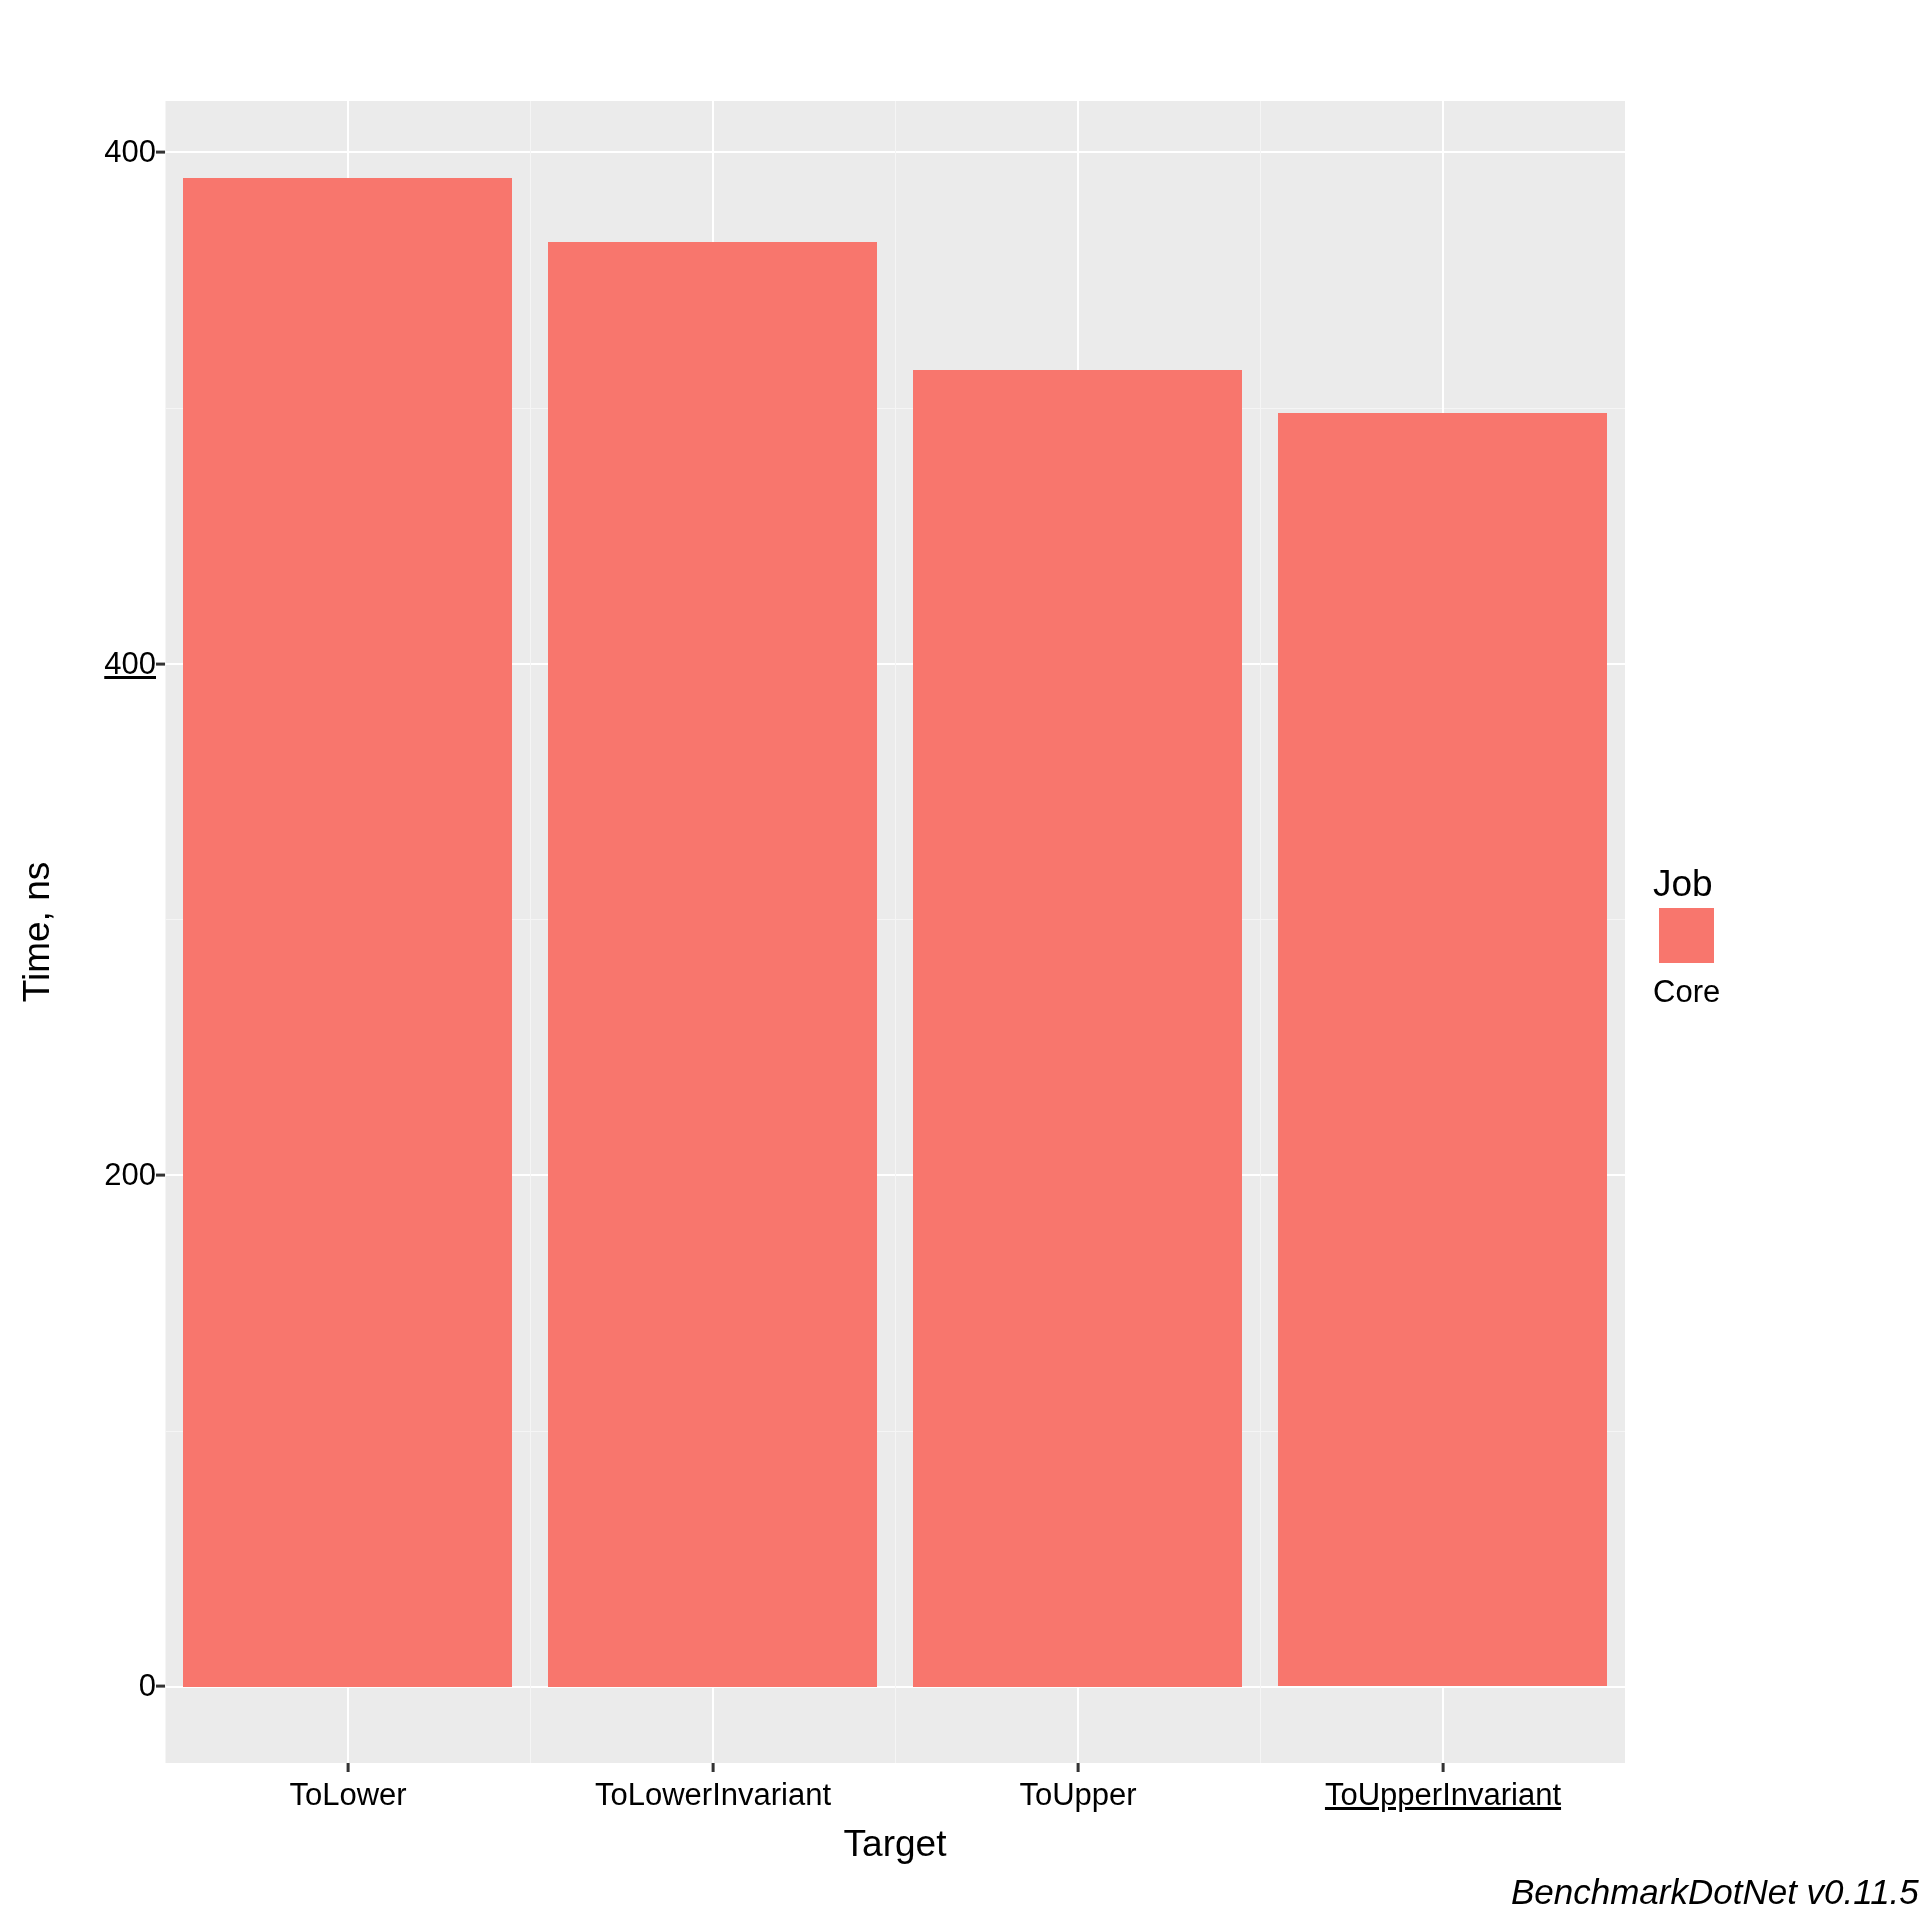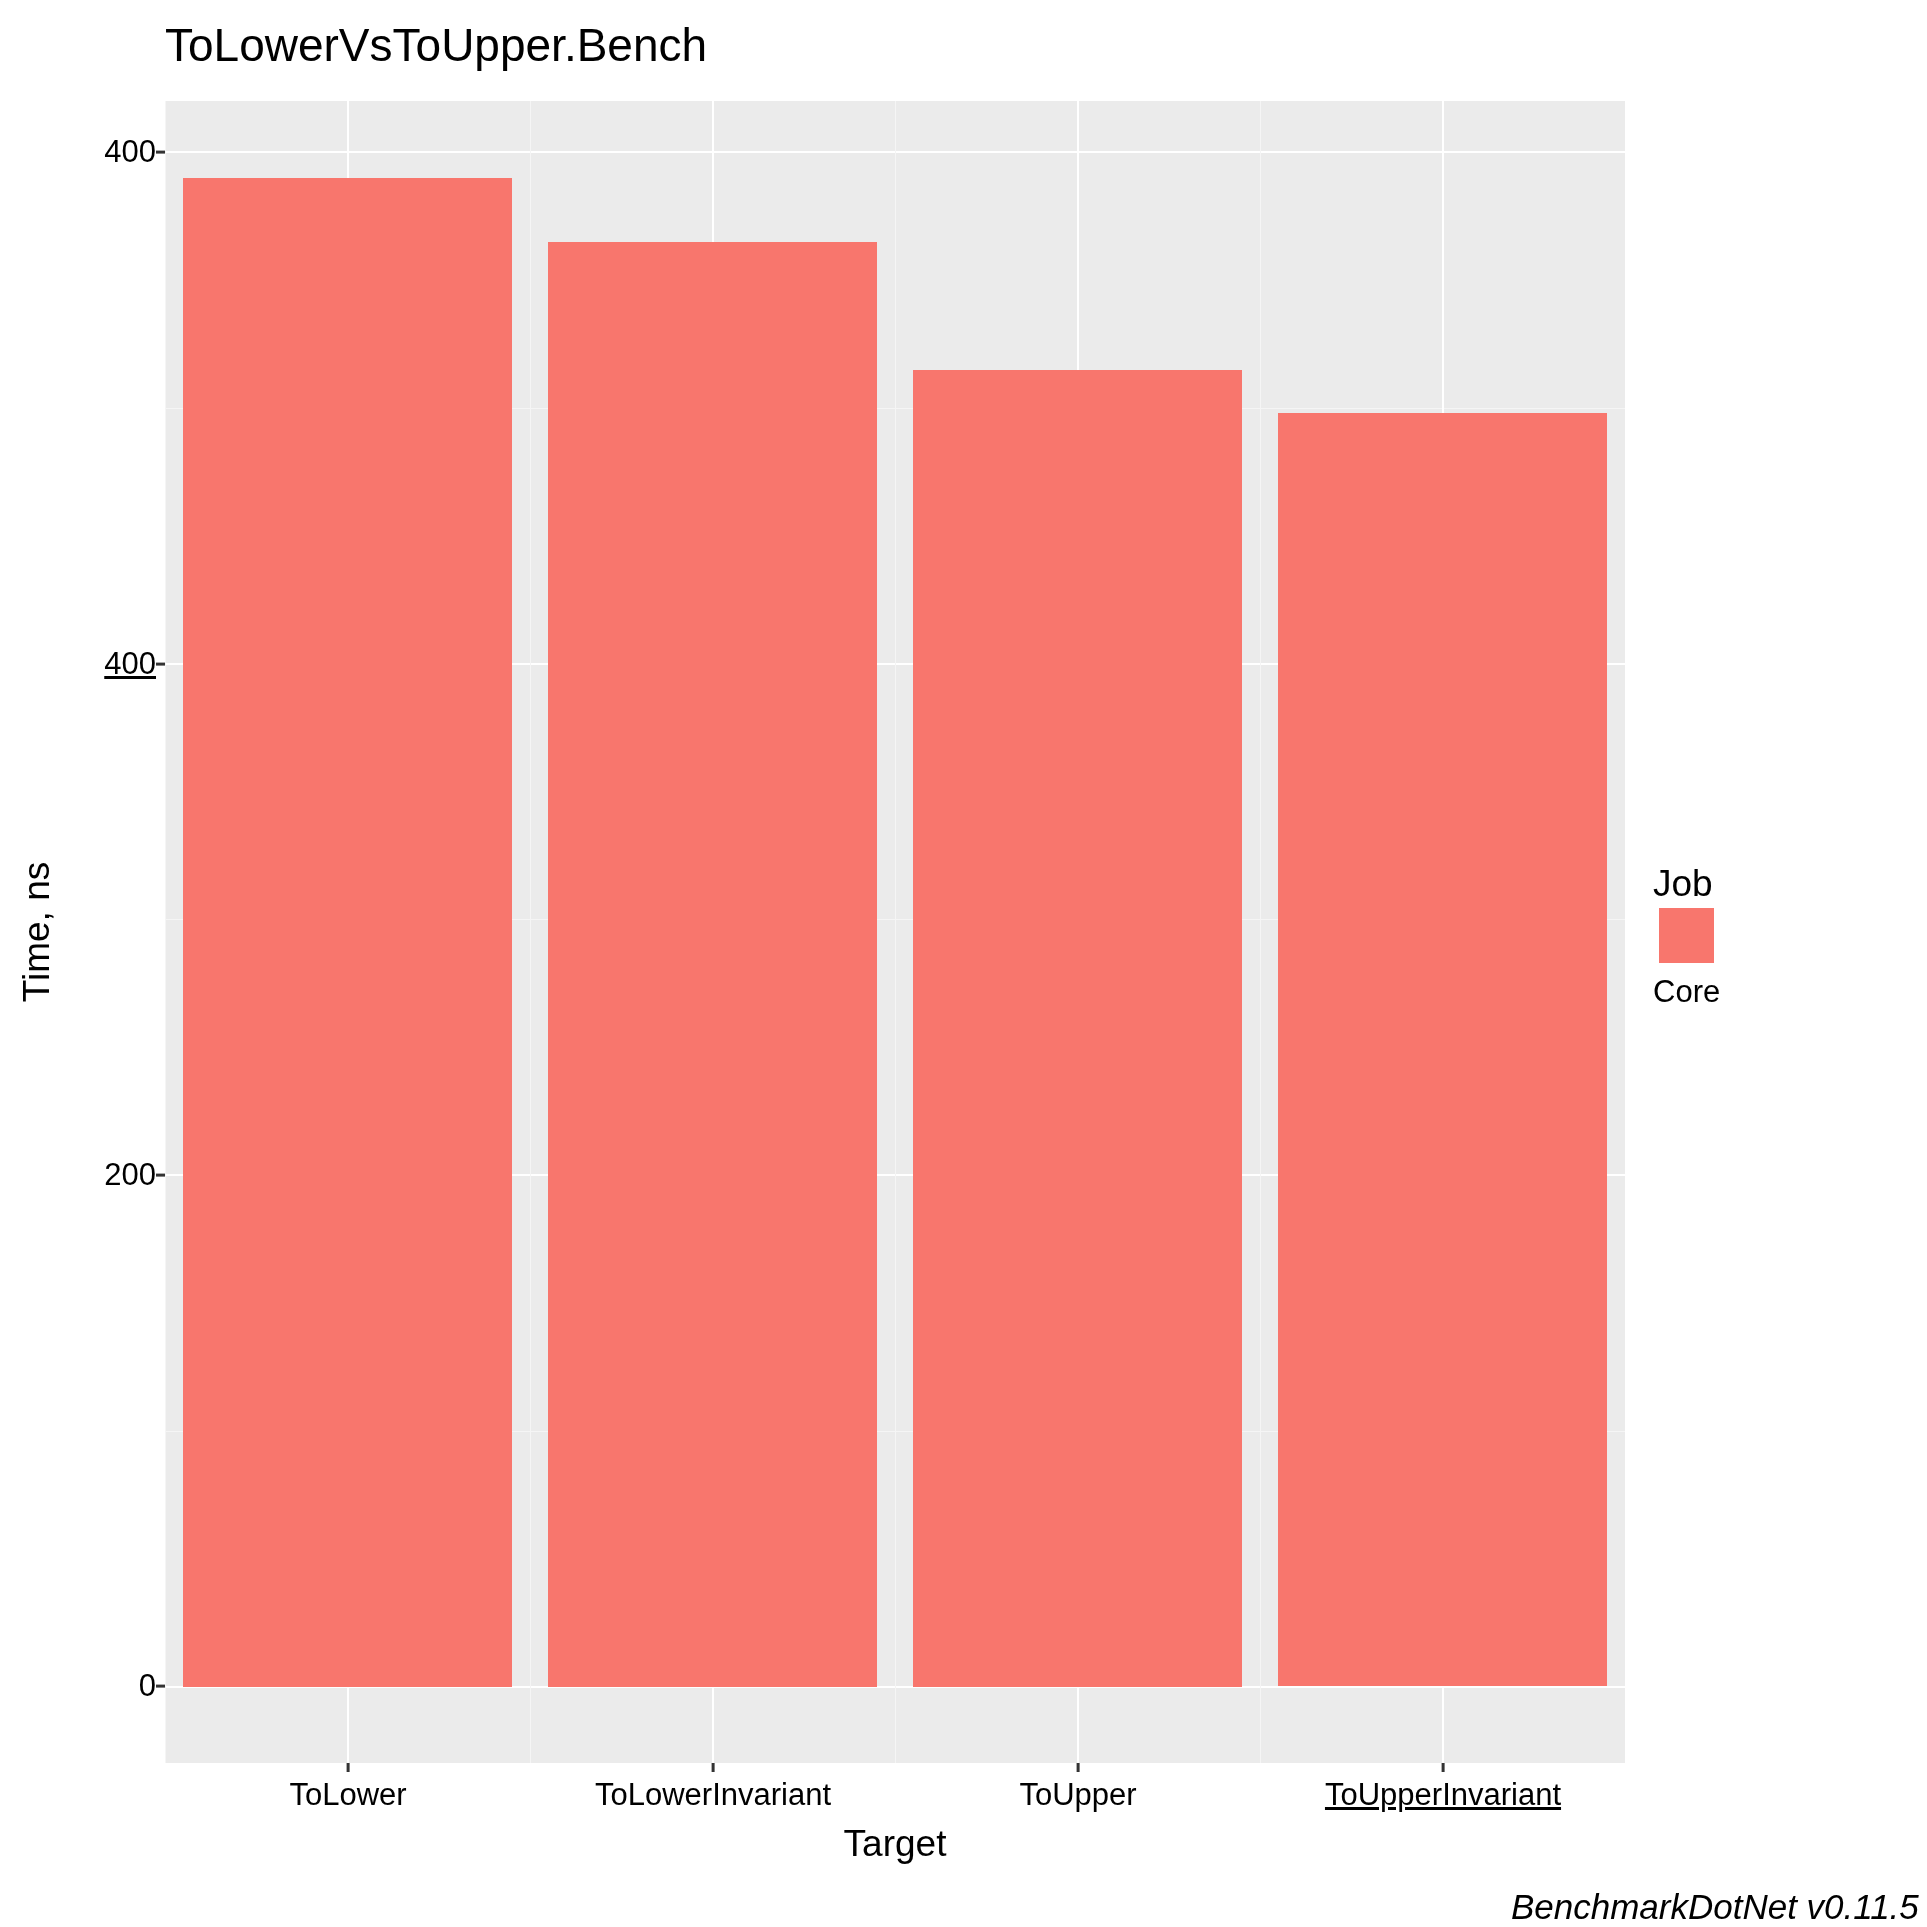--- a/index.html
+++ b/index.html
@@ -19,21 +19,21 @@
   .title {
     position: absolute;
     left: 165px;
     top: 18.4px;
     font-size: 46px;
     font-weight: 400;
   }
   .caption {
     position: absolute;
     right: 9.2px;
-    bottom: 1px;
+    bottom: 16px;
     font-size: 35px;
     font-style: italic;
   }
   .plot-area {
     position: absolute;
     left: 165px;
     top: 101px;
     width: 1460px;
     height: 1662px;
     background: #ebebeb;
@@ -140,21 +140,20 @@
   }
   .legend-label {
     font-size: 31px;
   }
 </style>
 </head>
 <body>
 
 <div class="chart-container">
 
-  <div class="title">ToLowerVsToUpper.Bench</div>
 
   <div class="ylabel">Time, ns</div>
   <div class="xlabel">Target</div>
 
   <div class="plot-area" id="plot-area">
       <div class="hgrid-major" style="top: 1585px;"></div>
       <div class="hgrid-major" style="top: 1073px;"></div>
       <div class="hgrid-major" style="top: 562px;"></div>
       <div class="hgrid-major" style="top: 50px;"></div>
       <div class="hgrid-minor" style="top: 1330px;"></div>

